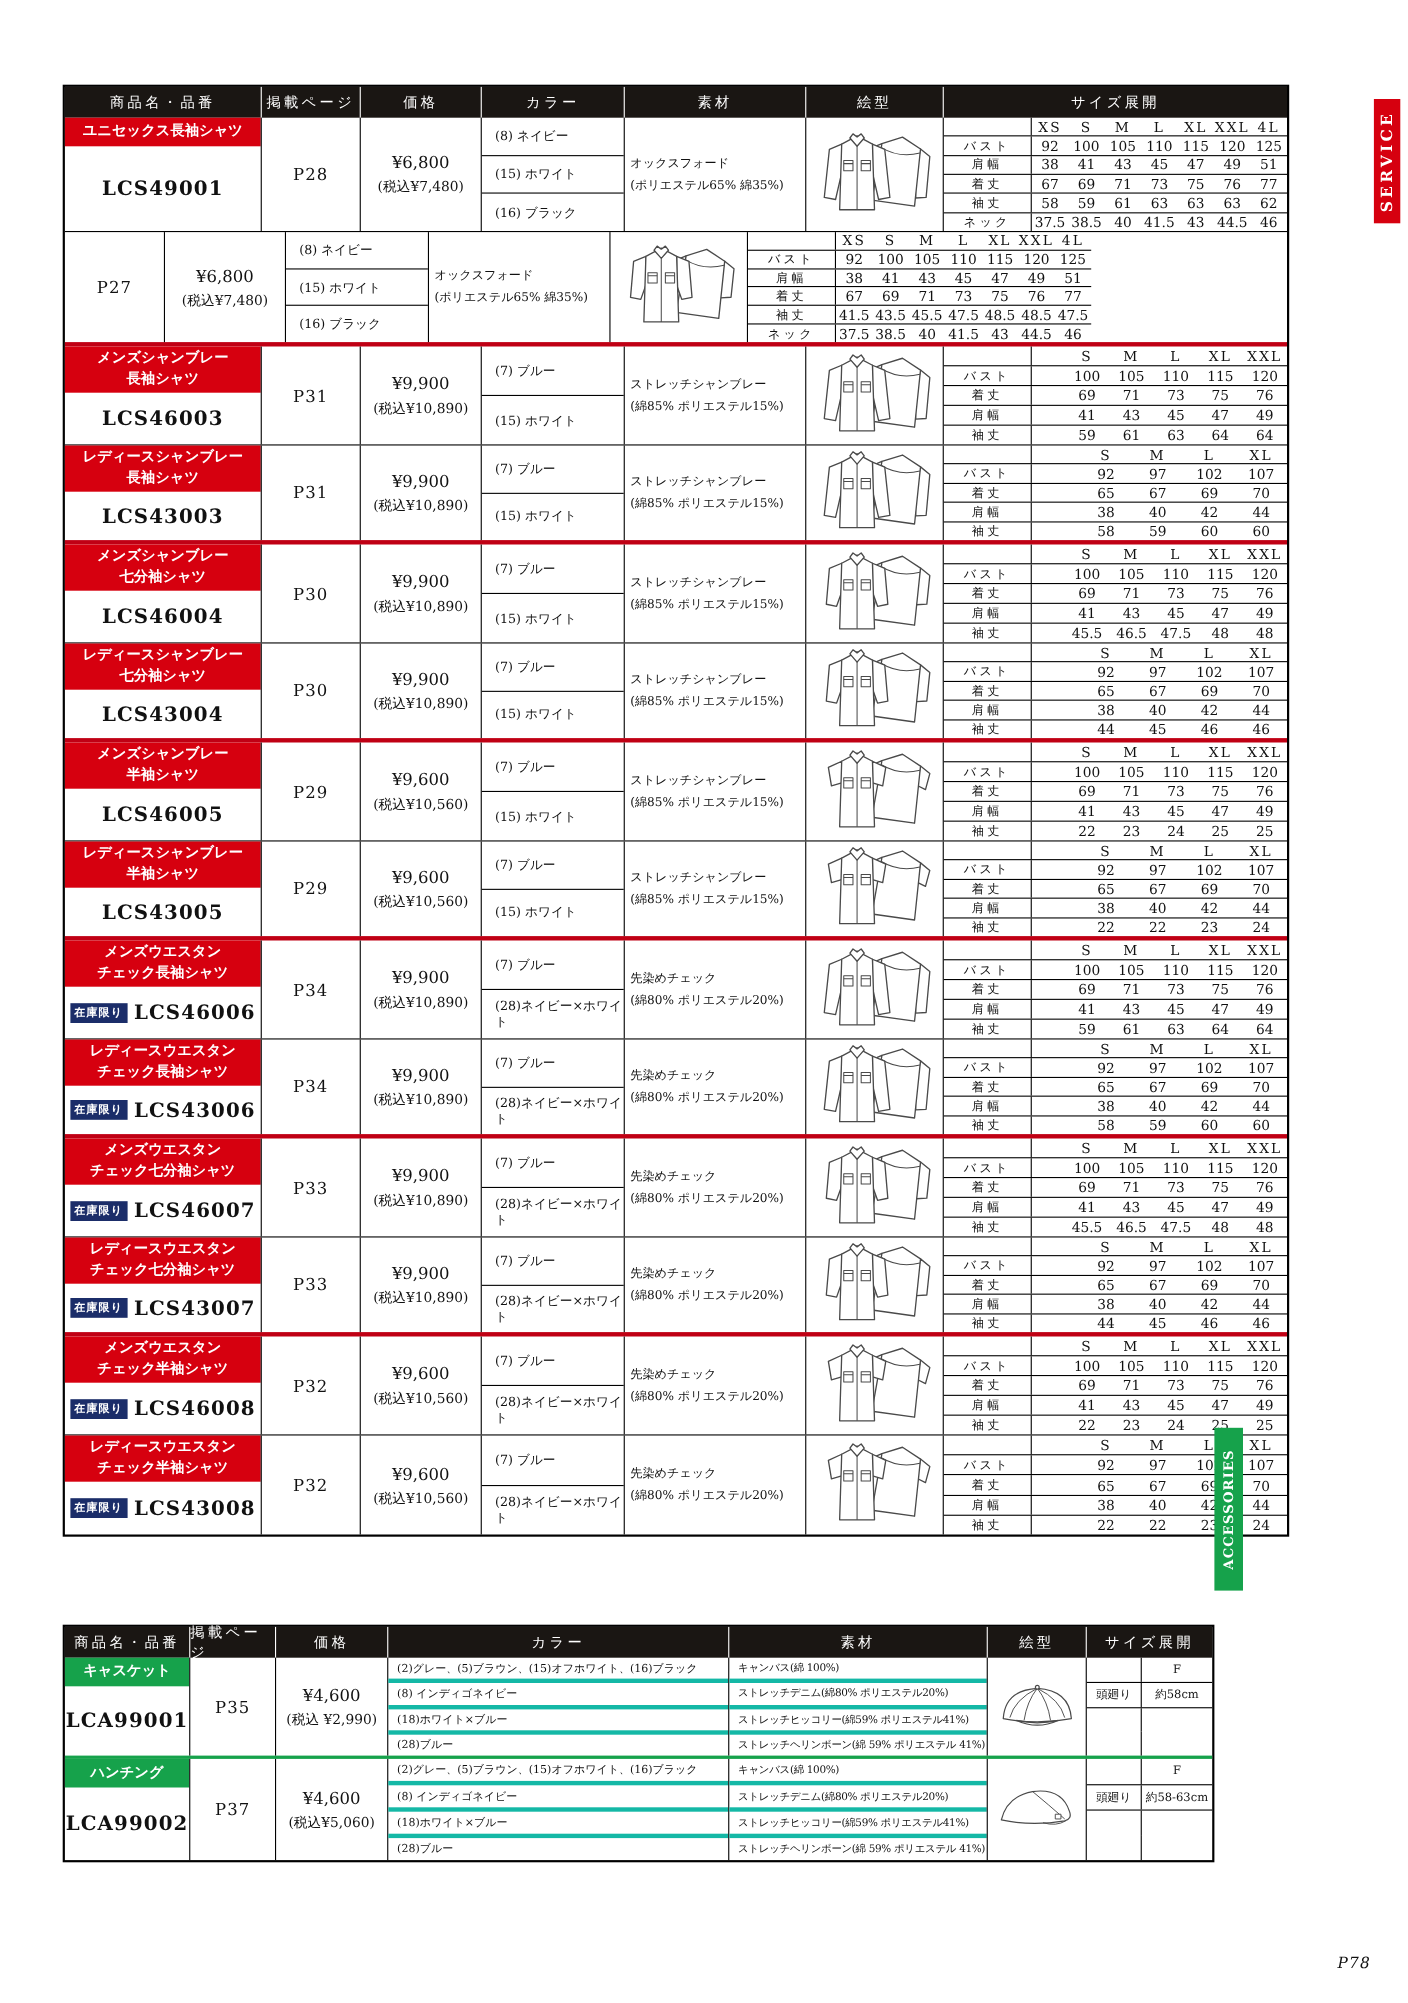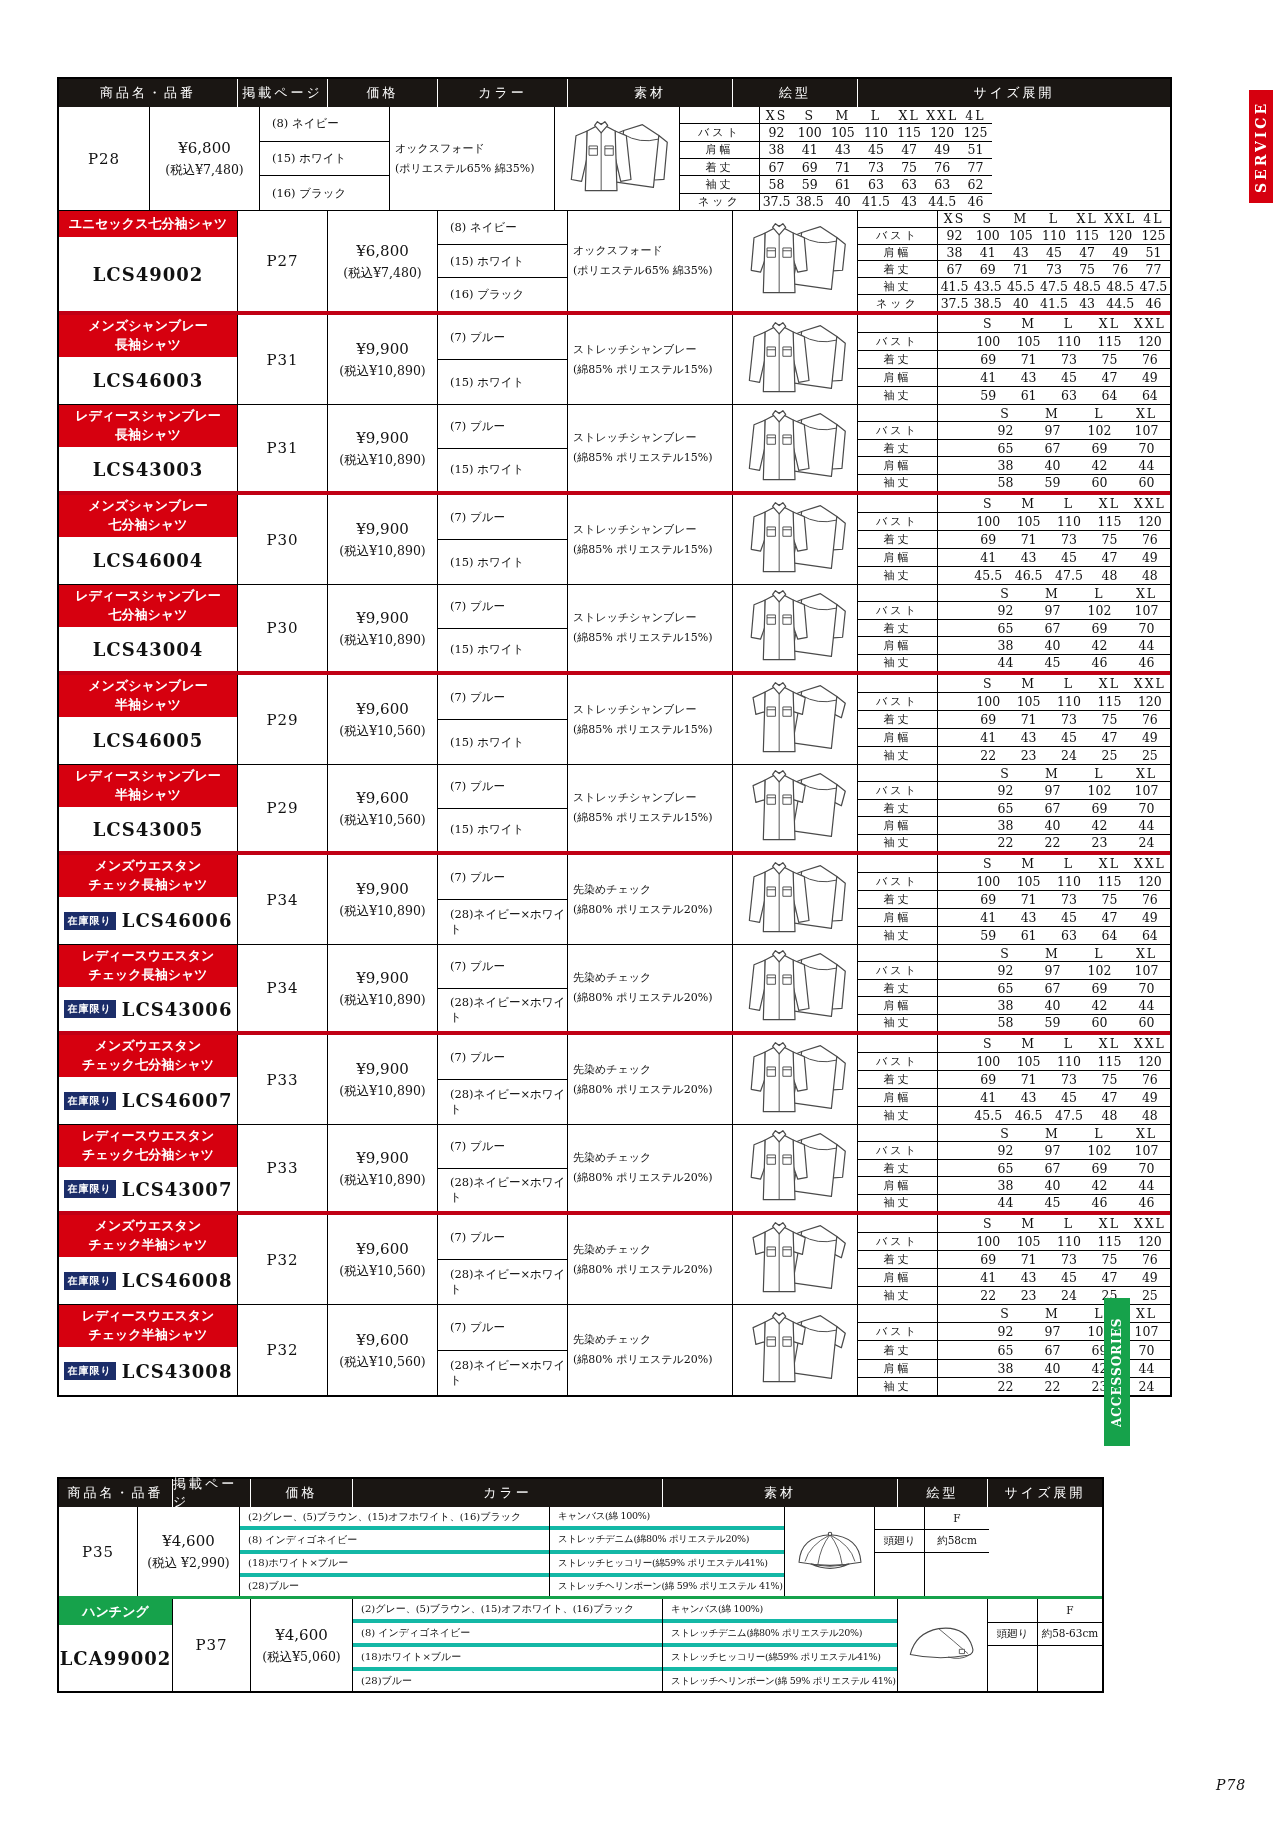--- a/index.html
+++ b/index.html
@@ -81,20 +81,28 @@
         <div class="th" style="width: 178px;">商品名・品番</div>
         <div class="th" style="width: 90px;">掲載ページ</div>
         <div class="th" style="width: 110px;">価格</div>
         <div class="th" style="width: 130px;">カラー</div>
         <div class="th" style="width: 165px;">素材</div>
         <div class="th" style="width: 125px;">絵型</div>
         <div class="th" style="width: 313px;">サイズ展開</div>
       </div>
     <div class="tbody">
         <div class="row h6">
+          <div class="cell" style="width: 178px;">
+            <div class="nameband">
+              <div>ユニセックス長袖シャツ</div>
+            </div>
+            <div class="code-area">
+              <span class="code">LCS49001</span>
+            </div>
+          </div>
           <div class="cell page-cell" style="width: 90px;">P28</div>
           <div class="cell price-cell" style="width: 110px;">
             <div class="p1">¥6,800</div>
             <div class="p2">(税込¥7,480)</div>
           </div>
           <div class="cell colors-cell" style="width: 130px;">
             <div class="colorline">(8) ネイビー</div>
             <div class="colorline">(15) ホワイト</div>
             <div class="colorline">(16) ブラック</div>
           </div>
@@ -176,28 +184,20 @@
                 <div class="sval">40</div>
                 <div class="sval">41.5</div>
                 <div class="sval">43</div>
                 <div class="sval">44.5</div>
                 <div class="sval">46</div>
               </div>
             </div>
           </div>
         </div>
         <div class="row h6 group-end">
-          <div class="cell" style="width: 178px;">
-            <div class="nameband">
-              <div>ユニセックス七分袖シャツ</div>
-            </div>
-            <div class="code-area">
-              <span class="code">LCS49002</span>
-            </div>
-          </div>
           <div class="cell page-cell" style="width: 90px;">P27</div>
           <div class="cell price-cell" style="width: 110px;">
             <div class="p1">¥6,800</div>
             <div class="p2">(税込¥7,480)</div>
           </div>
           <div class="cell colors-cell" style="width: 130px;">
             <div class="colorline">(8) ネイビー</div>
             <div class="colorline">(15) ホワイト</div>
             <div class="colorline">(16) ブラック</div>
           </div>
@@ -1241,20 +1241,26 @@
         <div class="th" style="width: 113px;">商品名・品番</div>
         <div class="th" style="width: 78px;">掲載ページ</div>
         <div class="th" style="width: 102px;">価格</div>
         <div class="th" style="width: 310px;">カラー</div>
         <div class="th" style="width: 235px;">素材</div>
         <div class="th" style="width: 90px;">絵型</div>
         <div class="th" style="width: 115px;">サイズ展開</div>
       </div>
     <div class="tbody">
         <div class="row hcap group-end-green">
+          <div class="cell" style="width: 113px;">
+            <div class="nameband green">キャスケット</div>
+            <div class="code-area">
+              <span class="code">LCA99001</span>
+            </div>
+          </div>
           <div class="cell page-cell" style="width: 78px;">P35</div>
           <div class="cell price-cell" style="width: 102px;">
             <div class="p1">¥4,600</div>
             <div class="p2">(税込 ¥2,990)</div>
           </div>
           <div class="cell colors-cell" style="width: 310px;">
             <div class="variantline">(2)グレー、(5)ブラウン、(15)オフホワイト、(16)ブラック</div>
             <div class="variantline">(8) インディゴネイビー</div>
             <div class="variantline">(18)ホワイト×ブルー</div>
             <div class="variantline">(28)ブルー</div>

